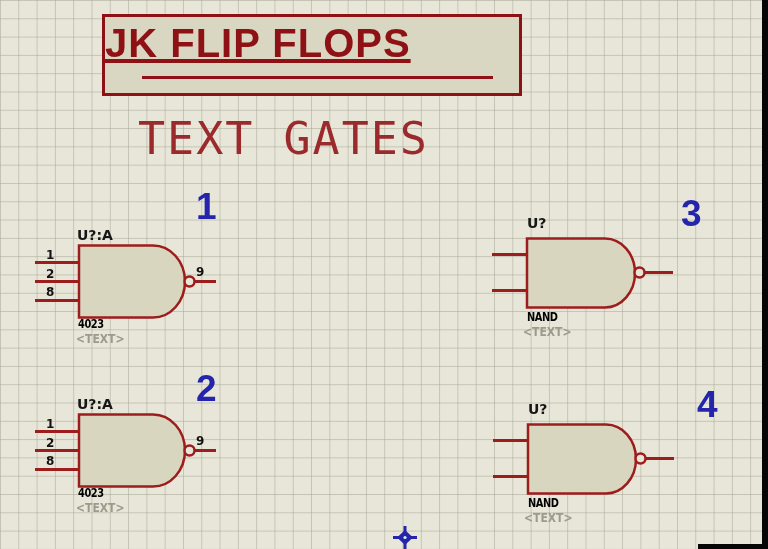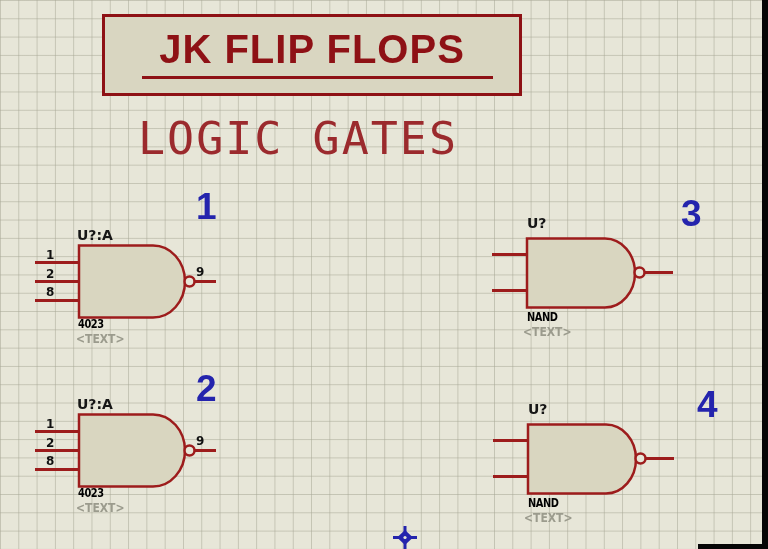--- a/index.html
+++ b/index.html
@@ -13,22 +13,22 @@
     font-family:"Liberation Sans", sans-serif;
   }
   .edge-right  { position:absolute; right:0; top:0; width:6px; height:100%; background:#060606; }
   .edge-corner { position:absolute; right:0; bottom:0; width:70px; height:5px; background:#060606; }
 
   .title-box {
     position:absolute; left:102px; top:14px; width:414px; height:76px;
     background:#d9d6c1; border:3px solid #8e1115;
   }
   .title-text {
-    display:block; text-align:center; margin-top:10px;
-    font-size:40px; font-weight:bold; letter-spacing:1px; color:#8e1115;
+    display:block; margin-top:4px;
+    font-size:40px; font-weight:bold; letter-spacing:1px; color:#8e1115;text-decoration:underline;
   }
   .title-underline { position:absolute; left:37px; top:59px; width:351px; height:3px; background:#8e1115; }
 
   .heading {
     position:absolute; left:138px; top:112px;
     font-family:"DejaVu Sans Mono", monospace; font-size:45px; font-weight:normal;
     letter-spacing:2px; color:#9b2a2d; white-space:nowrap;
   }
 
   .gate { position:absolute; width:182px; height:130px; }
@@ -59,21 +59,21 @@
 </head>
 <body>
 
 <div class="screen">
 
   <div class="title-box">
     <span class="title-text">JK FLIP FLOPS</span>
     <div class="title-underline"></div>
   </div>
 
-  <div class="heading">LOGIC GATES</div>
+  <div class="heading">TEXT GATES</div>
 
   <div class="gate" style="left:35px; top:227px;">
     <span class="ref" style="left:42px; top:0;">U?:A</span>
     <svg class="gate-svg" style="top:17px;" width="182" height="77">
       <path class="g-wire" d="M0 18.5 H44 M0 37.5 H44 M0 56.5 H44 M160 37.5 H181"></path>
       <path class="g-outline" d="M44 1.5 H118 A32 36 0 0 1 118 73.5 H44 Z"></path>
       <circle class="g-bubble" cx="154.5" cy="37.5" r="5"></circle>
     </svg>
     <span class="pin-num" style="left:11px; top:21px;">1</span>
     <span class="pin-num" style="left:11px; top:40px;">2</span>

